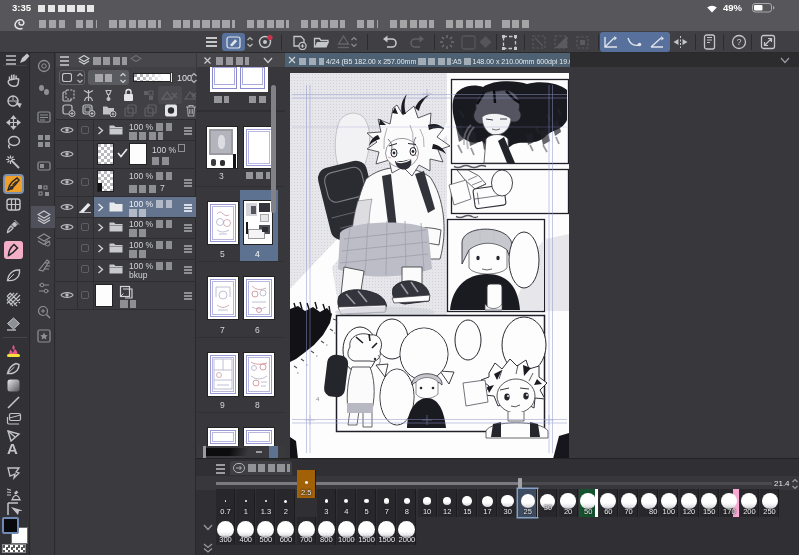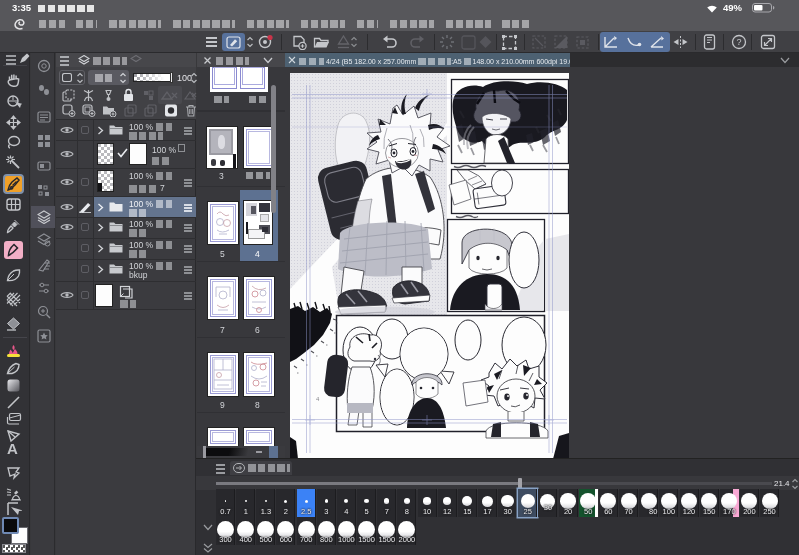--- a/index.html
+++ b/index.html
@@ -903,21 +903,21 @@
     <div class="ab" style="left:0;top:18px;width:19.1px;text-align:center;font-size:7.5px;color:#e8e8ec;text-shadow:0 0 2px #222,0 0 2px #222;font-family:'Liberation Sans',sans-serif">1</div>
   </div>
 <div class="ab" style="left:256.3px;top:489px;width:19.1px;height:28px;background:#28282c;border-right:1px solid #1c1c1f">
     <div class="ab" style="left:8.3px;top:10.8px;width:2.5px;height:2.5px;border-radius:50%;background:linear-gradient(#ffffff 62%,#d2d2d6)"></div>
     <div class="ab" style="left:0;top:18px;width:19.1px;text-align:center;font-size:7.5px;color:#e8e8ec;text-shadow:0 0 2px #222,0 0 2px #222;font-family:'Liberation Sans',sans-serif">1.3</div>
   </div>
 <div class="ab" style="left:276.4px;top:489px;width:19.1px;height:28px;background:#28282c;border-right:1px solid #1c1c1f">
     <div class="ab" style="left:8.1px;top:10.5px;width:3px;height:3px;border-radius:50%;background:linear-gradient(#ffffff 62%,#d2d2d6)"></div>
     <div class="ab" style="left:0;top:18px;width:19.1px;text-align:center;font-size:7.5px;color:#e8e8ec;text-shadow:0 0 2px #222,0 0 2px #222;font-family:'Liberation Sans',sans-serif">2</div>
   </div>
-<div class="ab" style="left:296.6px;top:489px;width:19.1px;height:28px;background:#3b82f6;border-right:1px solid #1c1c1f">
+<div class="ab" style="left:296.6px;top:470px;width:19.1px;height:28px;background:#a16207;border-right:1px solid #1c1c1f">
     <div class="ab" style="left:8.1px;top:10.5px;width:3px;height:3px;border-radius:50%;background:linear-gradient(#ffffff 62%,#d2d2d6)"></div>
     <div class="ab" style="left:0;top:18px;width:19.1px;text-align:center;font-size:7.5px;color:#e8e8ec;text-shadow:0 0 2px #222,0 0 2px #222;font-family:'Liberation Sans',sans-serif">2.5</div>
   </div>
 <div class="ab" style="left:316.8px;top:489px;width:19.1px;height:28px;background:#28282c;border-right:1px solid #1c1c1f">
     <div class="ab" style="left:7.8px;top:10.2px;width:3.5px;height:3.5px;border-radius:50%;background:linear-gradient(#ffffff 62%,#d2d2d6)"></div>
     <div class="ab" style="left:0;top:18px;width:19.1px;text-align:center;font-size:7.5px;color:#e8e8ec;text-shadow:0 0 2px #222,0 0 2px #222;font-family:'Liberation Sans',sans-serif">3</div>
   </div>
 <div class="ab" style="left:336.9px;top:489px;width:19.1px;height:28px;background:#28282c;border-right:1px solid #1c1c1f">
     <div class="ab" style="left:7.6px;top:10.0px;width:4px;height:4px;border-radius:50%;background:linear-gradient(#ffffff 62%,#d2d2d6)"></div>
     <div class="ab" style="left:0;top:18px;width:19.1px;text-align:center;font-size:7.5px;color:#e8e8ec;text-shadow:0 0 2px #222,0 0 2px #222;font-family:'Liberation Sans',sans-serif">4</div>

